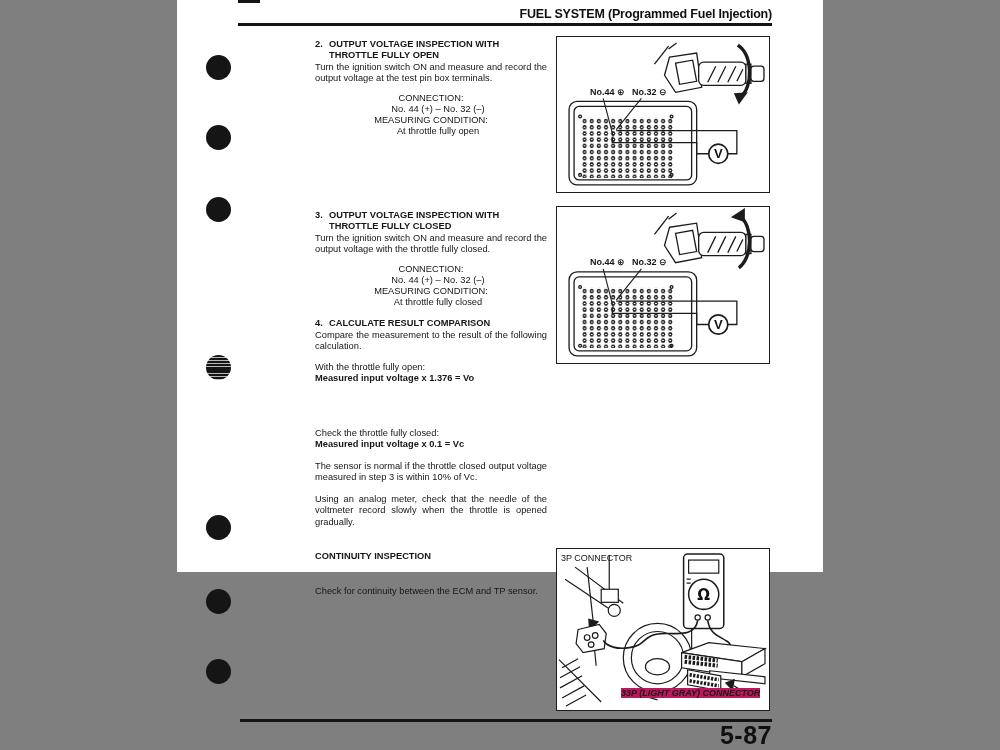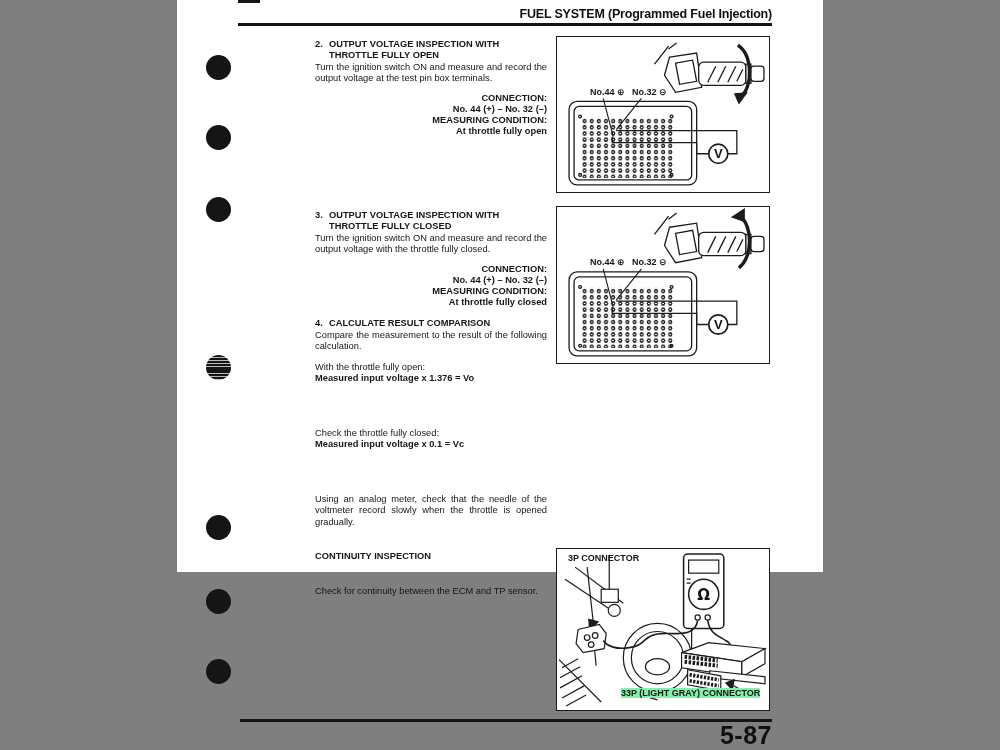--- a/index.html
+++ b/index.html
@@ -29,21 +29,21 @@
   .hole{position:absolute;left:29px;width:25px;height:25px;border-radius:50%;background:#151515;}
   .hole.striped{background:repeating-linear-gradient(180deg,#151515 0 2.2px,#b9b9b9 2.2px 3.1px);}
   
   .tb{
     position:absolute;left:138px;width:232px;
     font-size:9.3px;line-height:11.3px;color:#161616;
     text-align:justify;
   }
   .h{display:flex;font-weight:700;text-align:left;}
   .h .num{flex:none;width:14px;}
-  .spec{font-weight:700;line-height:11px;text-align:right;}
+  .spec{font-weight:400;line-height:11px;text-align:center;}
   .spec .ind{padding-left:14px;}
   .bold{font-weight:700;text-align:left;}
   .lbl{text-align:left;}
   
   .dbox{
     position:absolute;left:379px;width:214px;
     border:1.6px solid #1c1c1c;background:#fff;box-sizing:border-box;
   }
   #dbox-open{top:36px;height:157px;}
   #dbox-closed{top:206px;height:158px;}
@@ -52,26 +52,26 @@
   .pin-grid{
     position:absolute;left:23px;top:80px;width:93px;height:61px;
     background-image:radial-gradient(circle,rgba(0,0,0,0) 0.8px,#252525 1px 2.05px,rgba(0,0,0,0) 2.4px);
     background-size:7.15px 6.2px;background-position:1px 1px;
   }
   .pin-label{
     position:absolute;left:33px;top:50px;
     font-weight:700;font-size:9px;color:#141414;white-space:pre;
   }
   .d3-label-top{
-    position:absolute;left:11px;top:4px;
-    font-weight:700;font-size:9px;color:#141414;white-space:nowrap;
+    position:absolute;left:4px;top:4px;
+    font-weight:400;font-size:9px;color:#141414;white-space:nowrap;
   }
   .d3-label-bottom{
     position:absolute;left:64px;top:139px;
-    font-weight:700;font-size:9px;color:#141414;white-space:nowrap;background:#86efac;
+    font-weight:700;font-size:9px;color:#141414;white-space:nowrap;background:#be185d;font-style:italic;
   }
   .meter-v{font:700 13px "Liberation Sans","DejaVu Sans",sans-serif;fill:#111;}
   .meter-ohm{font:700 15px "DejaVu Sans",sans-serif;fill:#111;}
 </style>
 </head>
 <body>
 
 <div class="page">
 
   <div class="top-tick"></div>
@@ -112,20 +112,21 @@
 
   <div class="tb h" style="top:318px">
     <span class="num">4.</span>
     <span>CALCULATE RESULT COMPARISON</span>
   </div>
   <div class="tb" style="top:330px">Compare the measurement to the result of the following calculation.</div>
   <div class="tb lbl" style="top:362px">With the throttle fully open:</div>
   <div class="tb bold" style="top:373px">Measured input voltage x 1.376 = Vo</div>
   <div class="tb lbl" style="top:428px">Check the throttle fully closed:</div>
   <div class="tb bold" style="top:439px">Measured input voltage x 0.1 = Vc</div>
+  <div class="tb" style="top:461px">The sensor is normal if the throttle closed output voltage measured in step 3 is within 10% of Vc.</div>
   <div class="tb" style="top:494px">Using an analog meter, check that the needle of the voltmeter record slowly when the throttle is opened gradually.</div>
 
   <div class="tb bold" style="top:551px">CONTINUITY INSPECTION</div>
   <div class="tb" style="top:586px">Check for continuity between the ECM and TP sensor.</div>
 
   <div class="dbox" id="dbox-open">
     <div class="pin-grid"></div>
     <svg class="dsvg" viewBox="0 0 211 154" preserveAspectRatio="none">
       <g fill="none" stroke="#1c1c1c" stroke-width="1.3">
         <path d="M101 22 l10 -13 M97 27 l11 -14 M111 12 l8 -6"></path>

